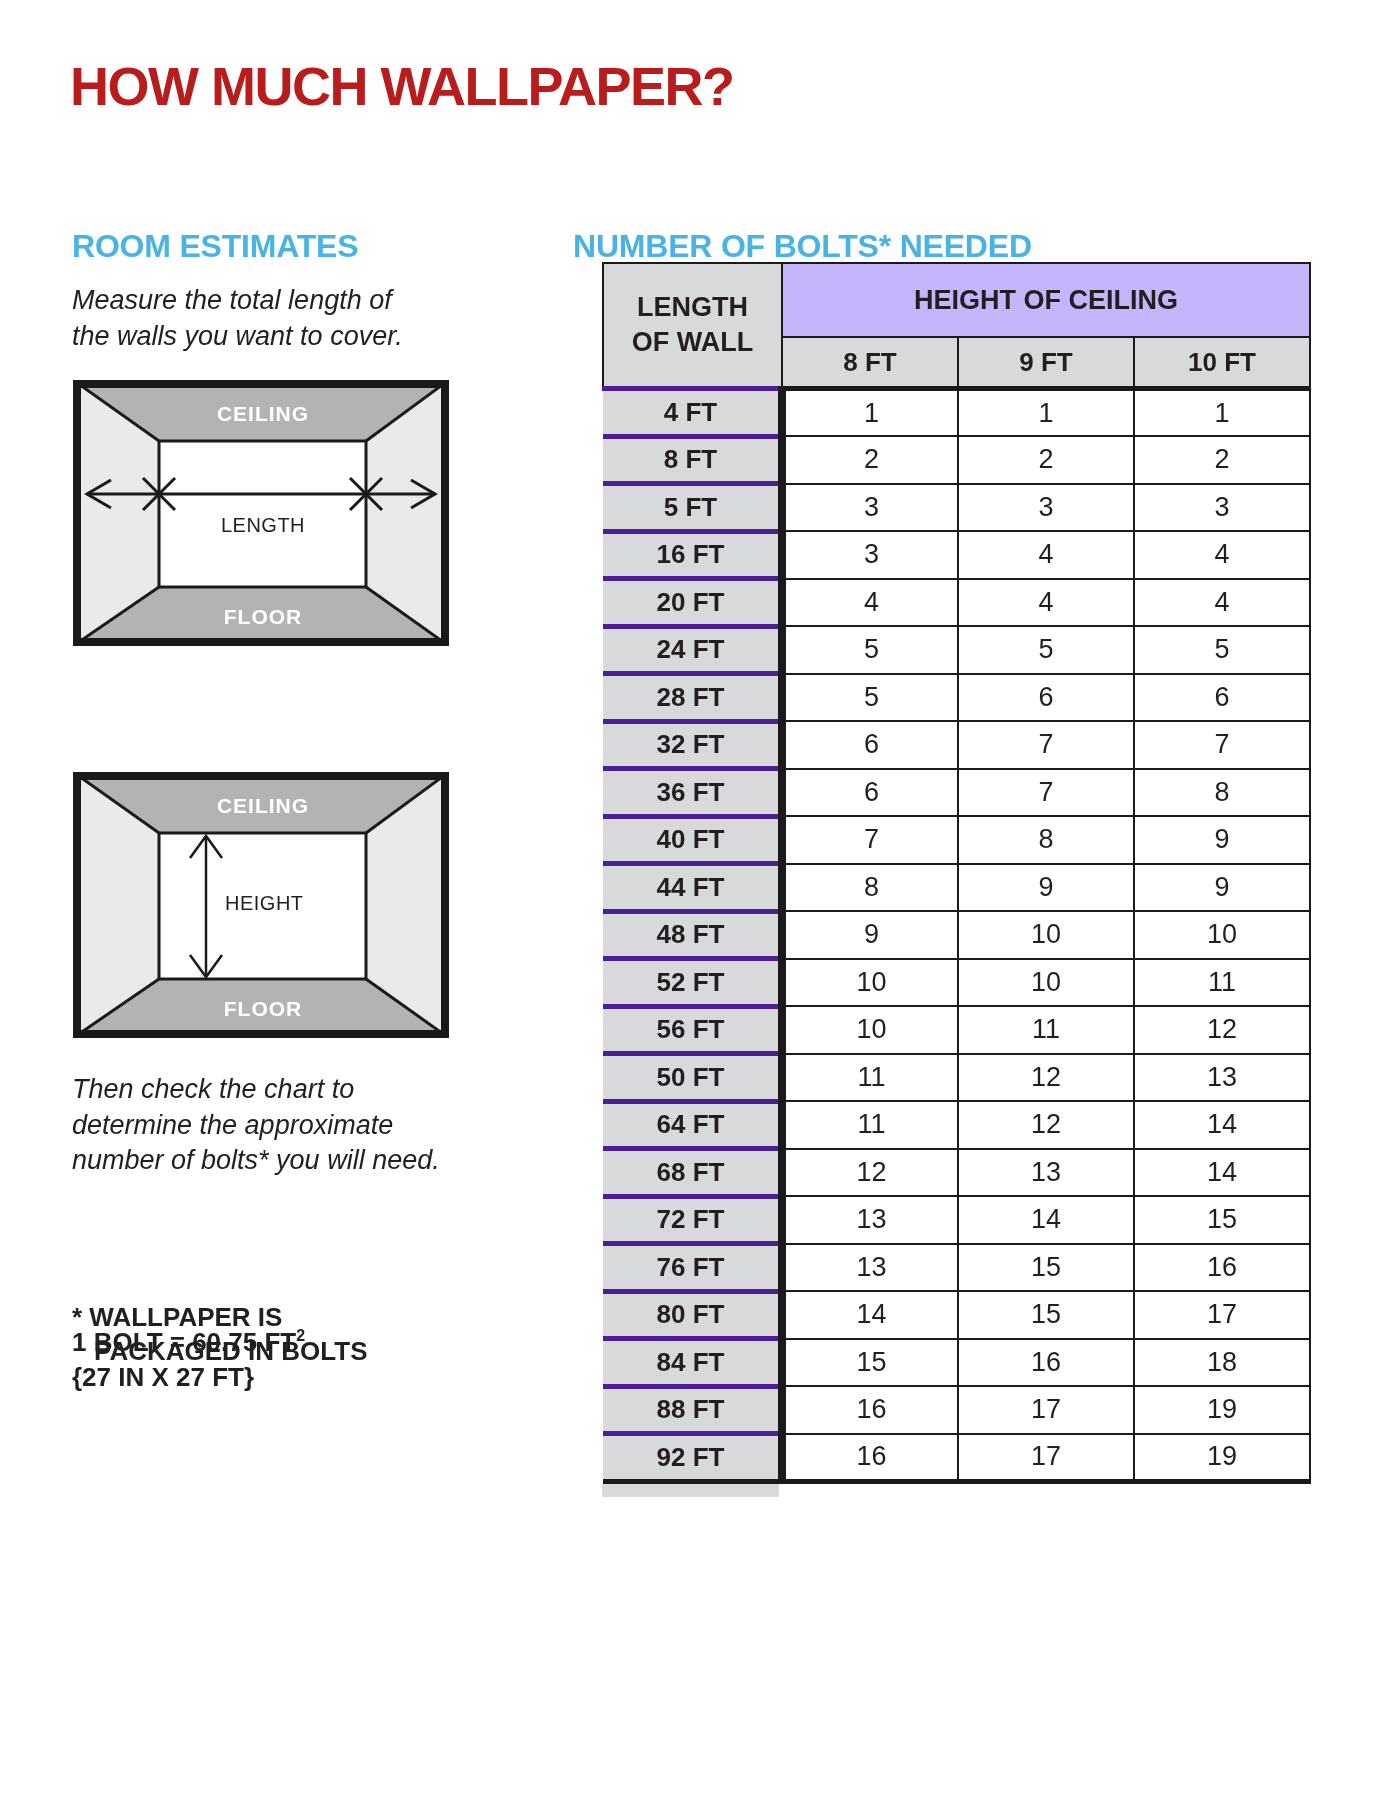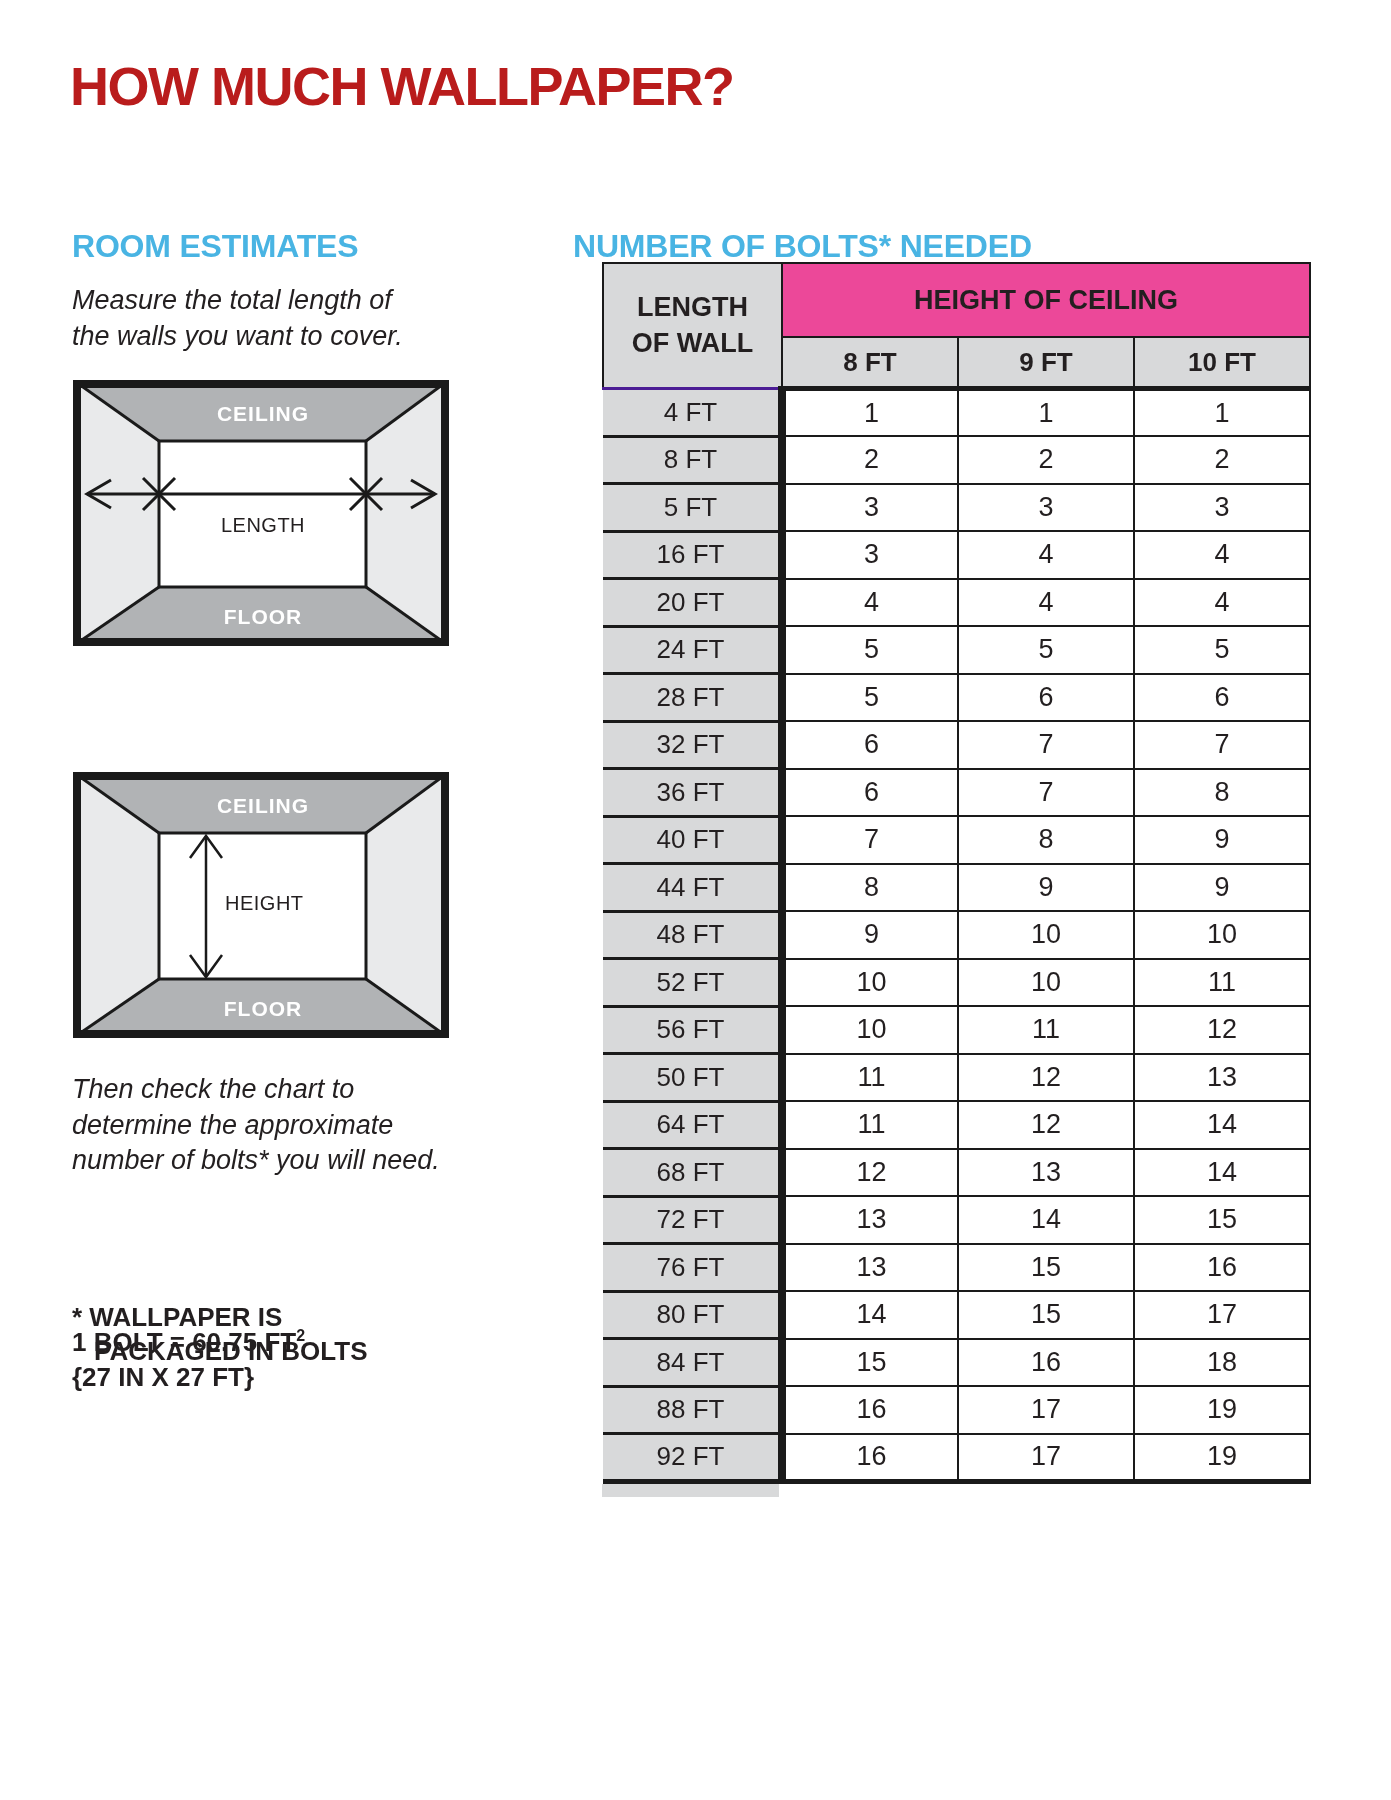--- a/index.html
+++ b/index.html
@@ -44,30 +44,30 @@
   table.bolts th,table.bolts td{
     border:2px solid #1a1a1a;text-align:center;vertical-align:middle;
     padding:0;color:#231f20;
   }
   th.corner{
     width:177px;background:#d8d9da;font-weight:bold;font-size:27px;line-height:1.3;
     white-space:pre-line;border-left:none;border-right:8px solid #1a1a1a;
     border-top:9px solid #1a1a1a;
   }
   th.group{
-    background:#ec4899;font-weight:bold;font-size:27px;height:72px;
+    background:#c4b5fd;font-weight:bold;font-size:27px;height:72px;
     border-top:9px solid #1a1a1a;border-right:2px solid #555;
   }
   tr.ft-row th{
     background:#d8d9da;font-weight:bold;font-size:26px;height:48px;
     border-bottom:5px solid #1a1a1a;
   }
   tbody th.rowlabel{
-    background:#d8d9da;font-weight:normal;font-size:26px;
-    border-left:none;border-right:8px solid #1a1a1a;border-top:3px solid #4c1d95;border-bottom:3px solid #1a1a1a;
+    background:#d8d9da;font-weight:bold;font-size:26px;
+    border-left:none;border-right:8px solid #1a1a1a;border-top:5px solid #4c1d95;border-bottom:3px solid #1a1a1a;
   }
   tbody td{background:#fff;font-size:27px;font-weight:normal;}
   tbody tr{height:47.5px;}
   tbody tr:last-child th,tbody tr:last-child td{border-bottom:5px solid #1a1a1a;}
   .bottom-strip{width:177px;height:13px;background:#d8d9da;}
   svg text{font-family:"Liberation Sans",sans-serif;}
 </style>
 </head>
 <body>
 

